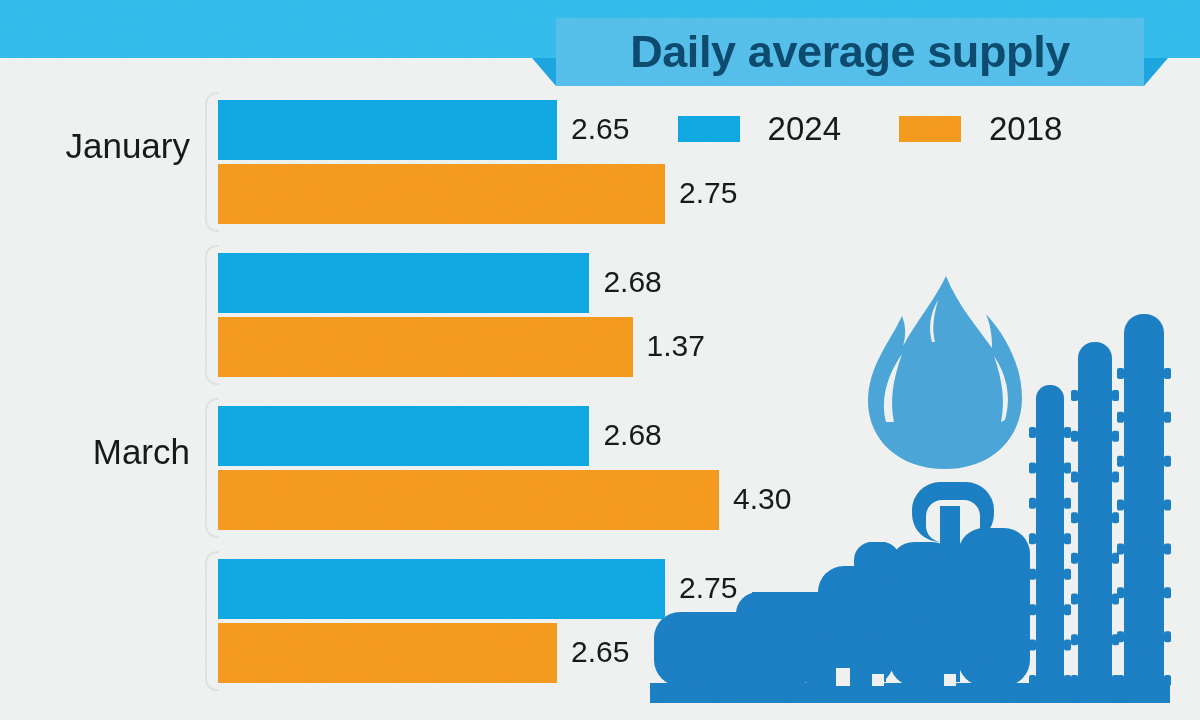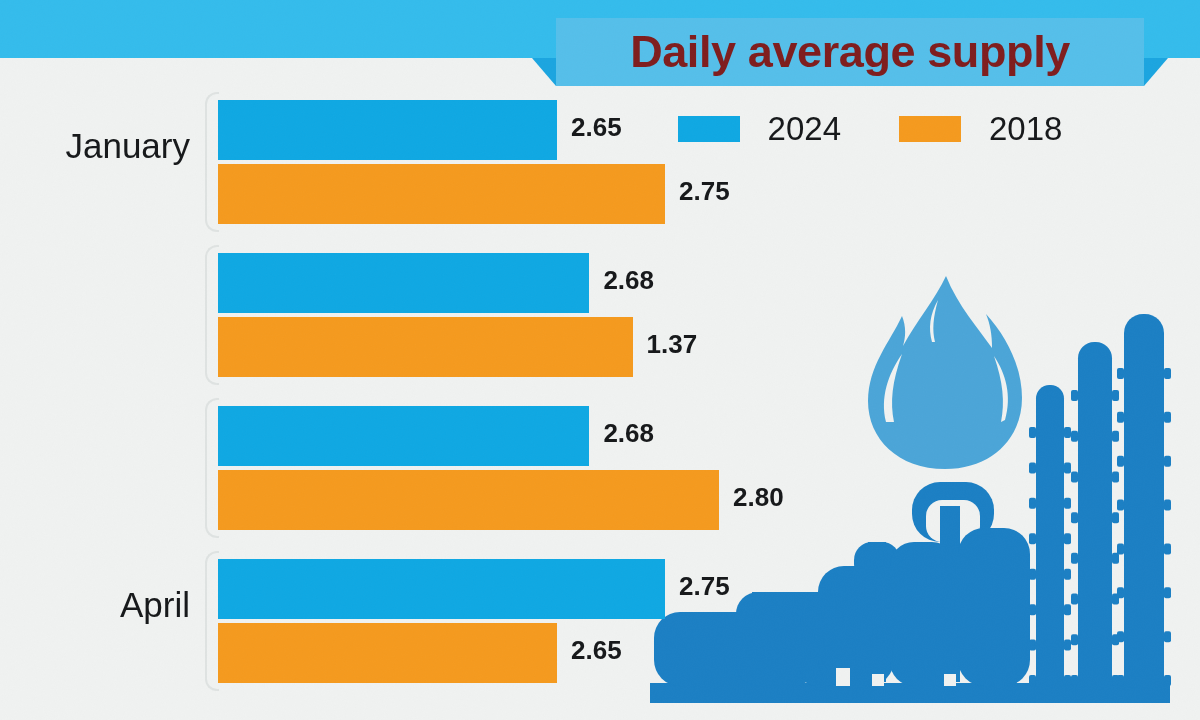--- a/index.html
+++ b/index.html
@@ -18,21 +18,21 @@
   .topband{
     position:absolute;left:0;top:0;width:1200px;height:58px;
     background:#34bcec;z-index:2;
   }
   .ribbon{
     position:absolute;left:556px;top:18px;width:588px;height:68px;
     background:#55bfea;z-index:4;
     display:flex;align-items:center;justify-content:center;
   }
   .ribbon-title{
-    font-size:45px;font-weight:bold;color:#7f1d1d;
+    font-size:45px;font-weight:bold;color:#0c4a6e;
     letter-spacing:-.4px;white-space:nowrap;line-height:1;
     margin-top:-2px;
   }
   .fold{position:absolute;top:58px;width:0;height:0;z-index:3;}
   .fold-l{left:532px;border-top:28px solid #1ba5e0;border-left:24px solid transparent;}
   .fold-r{left:1144px;border-top:28px solid #1ba5e0;border-right:24px solid transparent;}
 
   
   .chart{position:absolute;left:0;top:92px;width:640px;height:620px;z-index:6;}
   .group{position:absolute;left:0;width:640px;height:140px;}
@@ -43,23 +43,22 @@
   }
   .mlabel{
     position:absolute;left:0;top:32px;width:190px;
     text-align:right;font-size:35px;color:#16181a;line-height:44px;
     white-space:nowrap;
   }
   .bar{position:absolute;left:218px;height:60px;}
   .bar.b2024{top:8px;background:#0fa8e3;}
   .bar.b2025{top:72px;background:#f59a1e;}
   .val{
-    position:absolute;font-size:26px;color:#16181a;line-height:1;
+    position:absolute;font-size:30px;color:#16181a;line-height:1;
     white-space:nowrap;
-    font-weight:bold;
   }
   .val.v2024{top:22px;}
   .val.v2025{top:86px;}
 
   
   .legend{position:absolute;left:660px;top:112px;width:420px;z-index:6;text-align:center;}
   .units{font-size:30px;color:#16181a;line-height:1;margin-bottom:20px;}
   .lrow{display:flex;align-items:center;justify-content:center;gap:0;margin-bottom:18px;}
   .sw{width:62px;height:26px;display:inline-block;}
   .sw.s24{background:#0fa8e3;}
@@ -94,28 +93,28 @@
     </div>
     <div class="group" style="top: 153px;">
       <div class="bracket"></div>
       <div class="bar b2024" style="width: 371.4px; background: rgb(15, 168, 227);"></div>
       <div class="val v2024" style="left: 603.4px;">2.68</div>
       <div class="bar b2025" style="width: 414.6px; background: rgb(245, 154, 30);"></div>
       <div class="val v2025" style="left: 646.6px;">1.37</div>
     </div>
     <div class="group" style="top: 306px;">
       <div class="bracket"></div>
+      <div class="mlabel">March</div>
       <div class="bar b2024" style="width: 371.4px; background: rgb(15, 168, 227);"></div>
       <div class="val v2024" style="left: 603.4px;">2.68</div>
       <div class="bar b2025" style="width: 501px; background: rgb(245, 154, 30);"></div>
-      <div class="val v2025" style="left: 733px;">2.80</div>
+      <div class="val v2025" style="left: 733px;">4.30</div>
     </div>
     <div class="group" style="top: 459px;">
       <div class="bracket"></div>
-      <div class="mlabel">April</div>
       <div class="bar b2024" style="width: 447px; background: rgb(15, 168, 227);"></div>
       <div class="val v2024" style="left: 679px;">2.75</div>
       <div class="bar b2025" style="width: 339px; background: rgb(245, 154, 30);"></div>
       <div class="val v2025" style="left: 571px;">2.65</div>
     </div>
   </div>
 
 <div class="legend">
   <div class="lrow">
     <span class="sw s24"></span>

